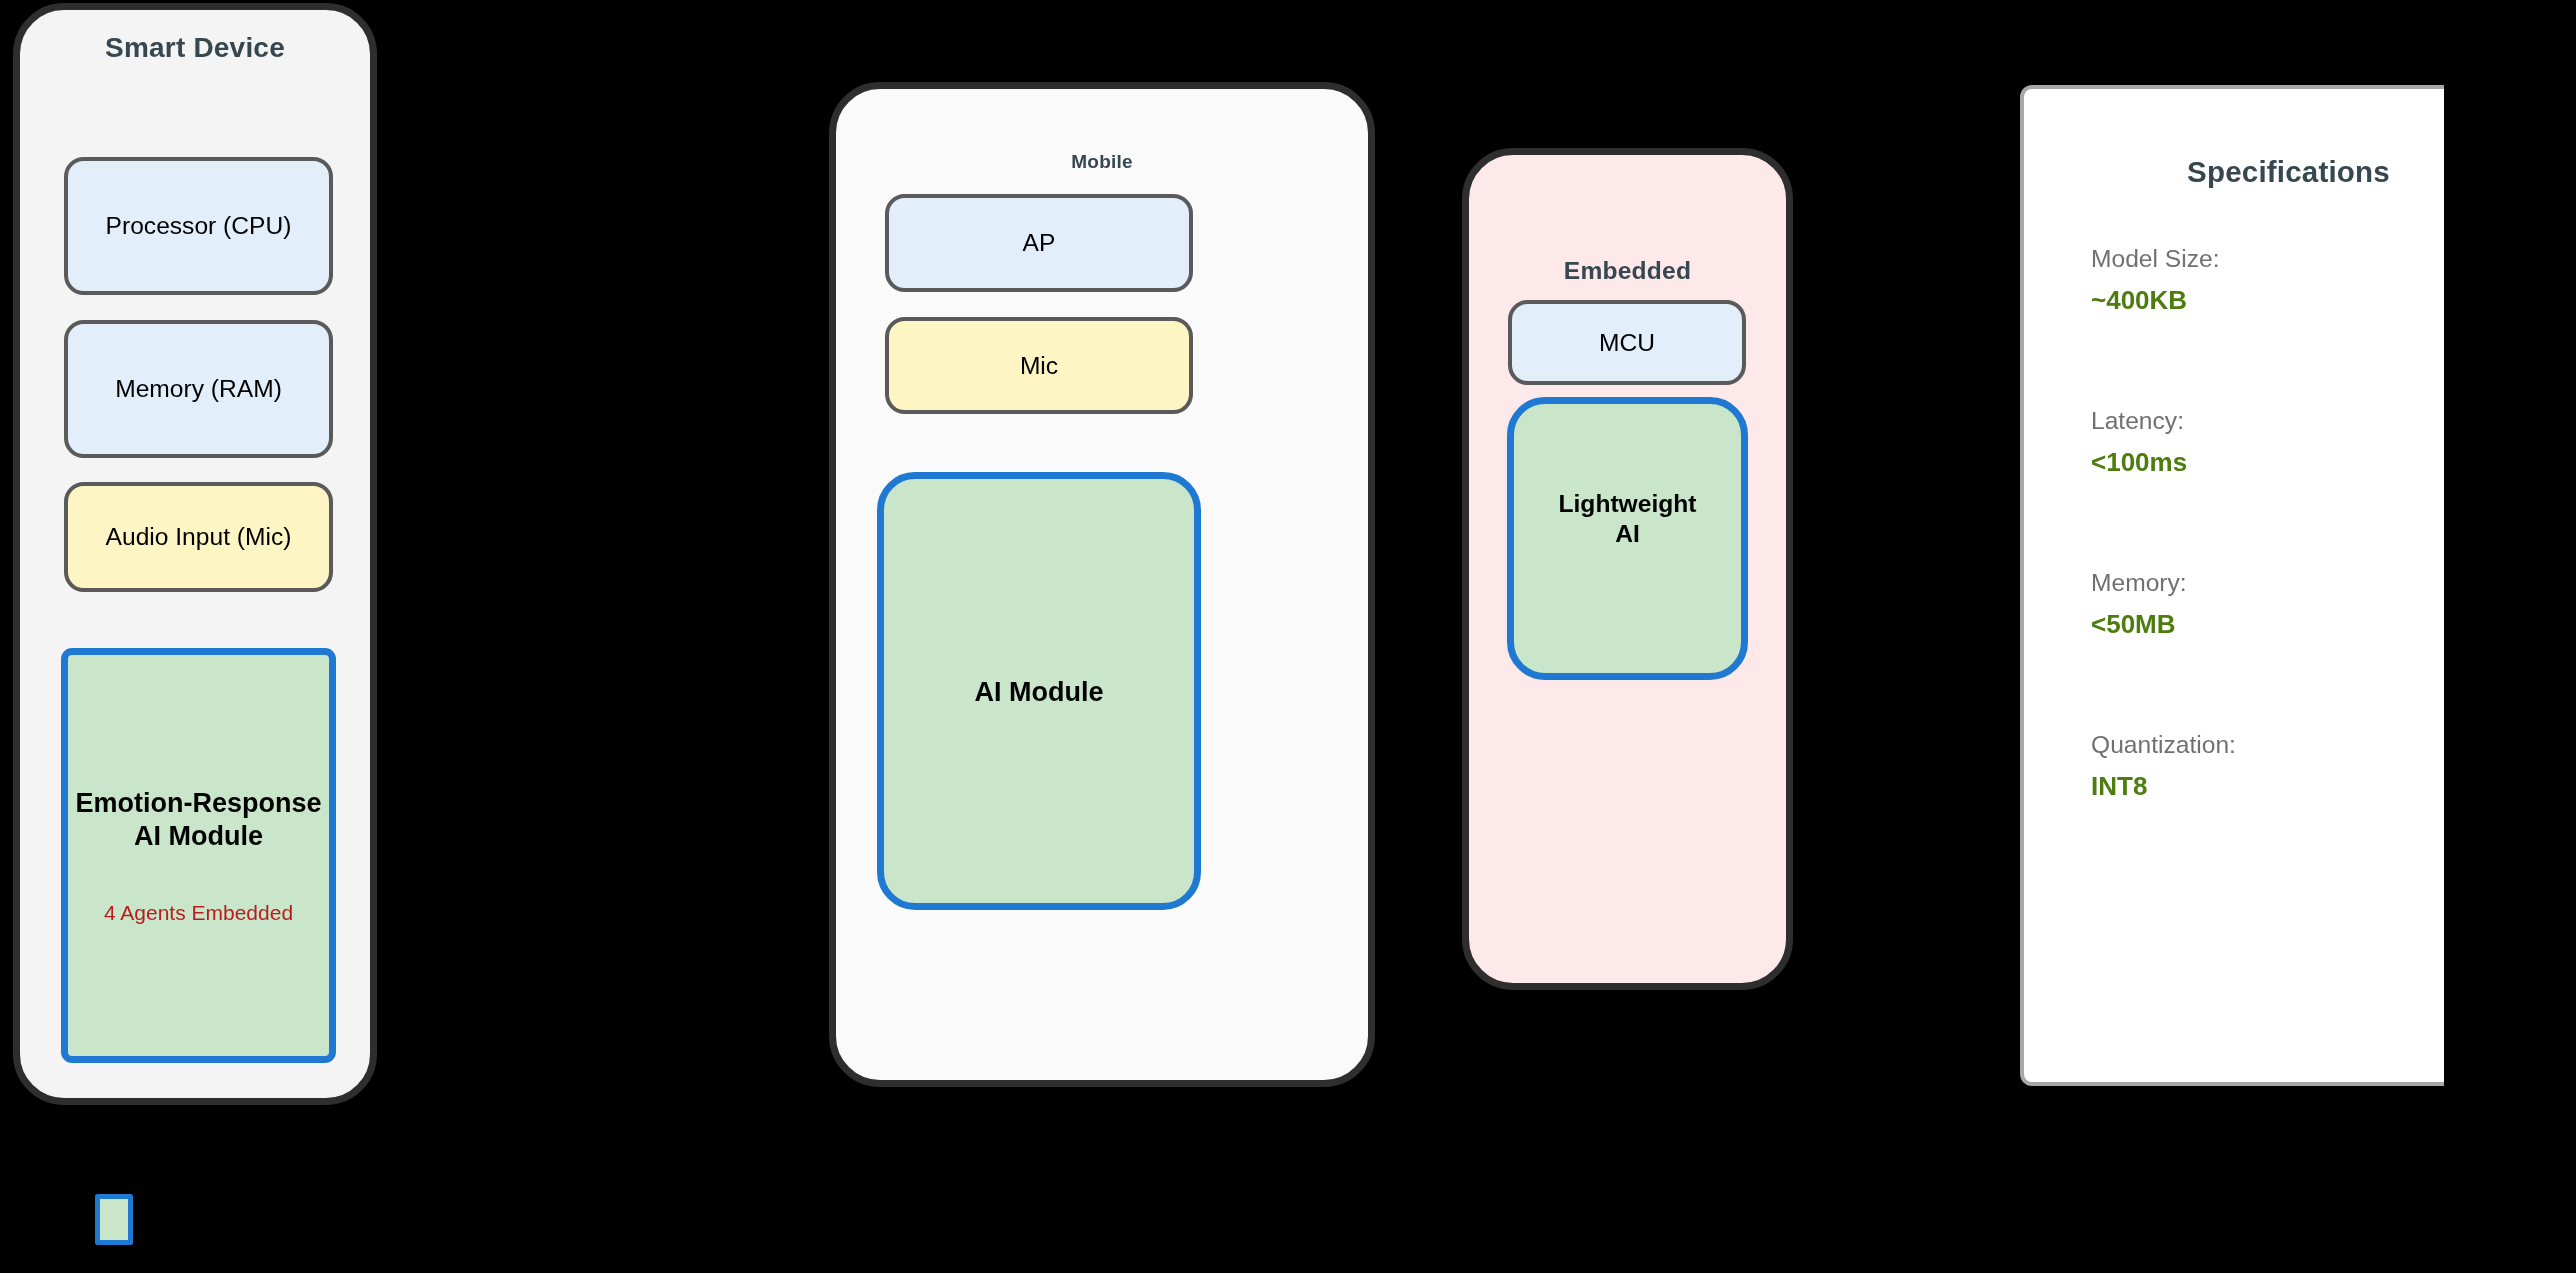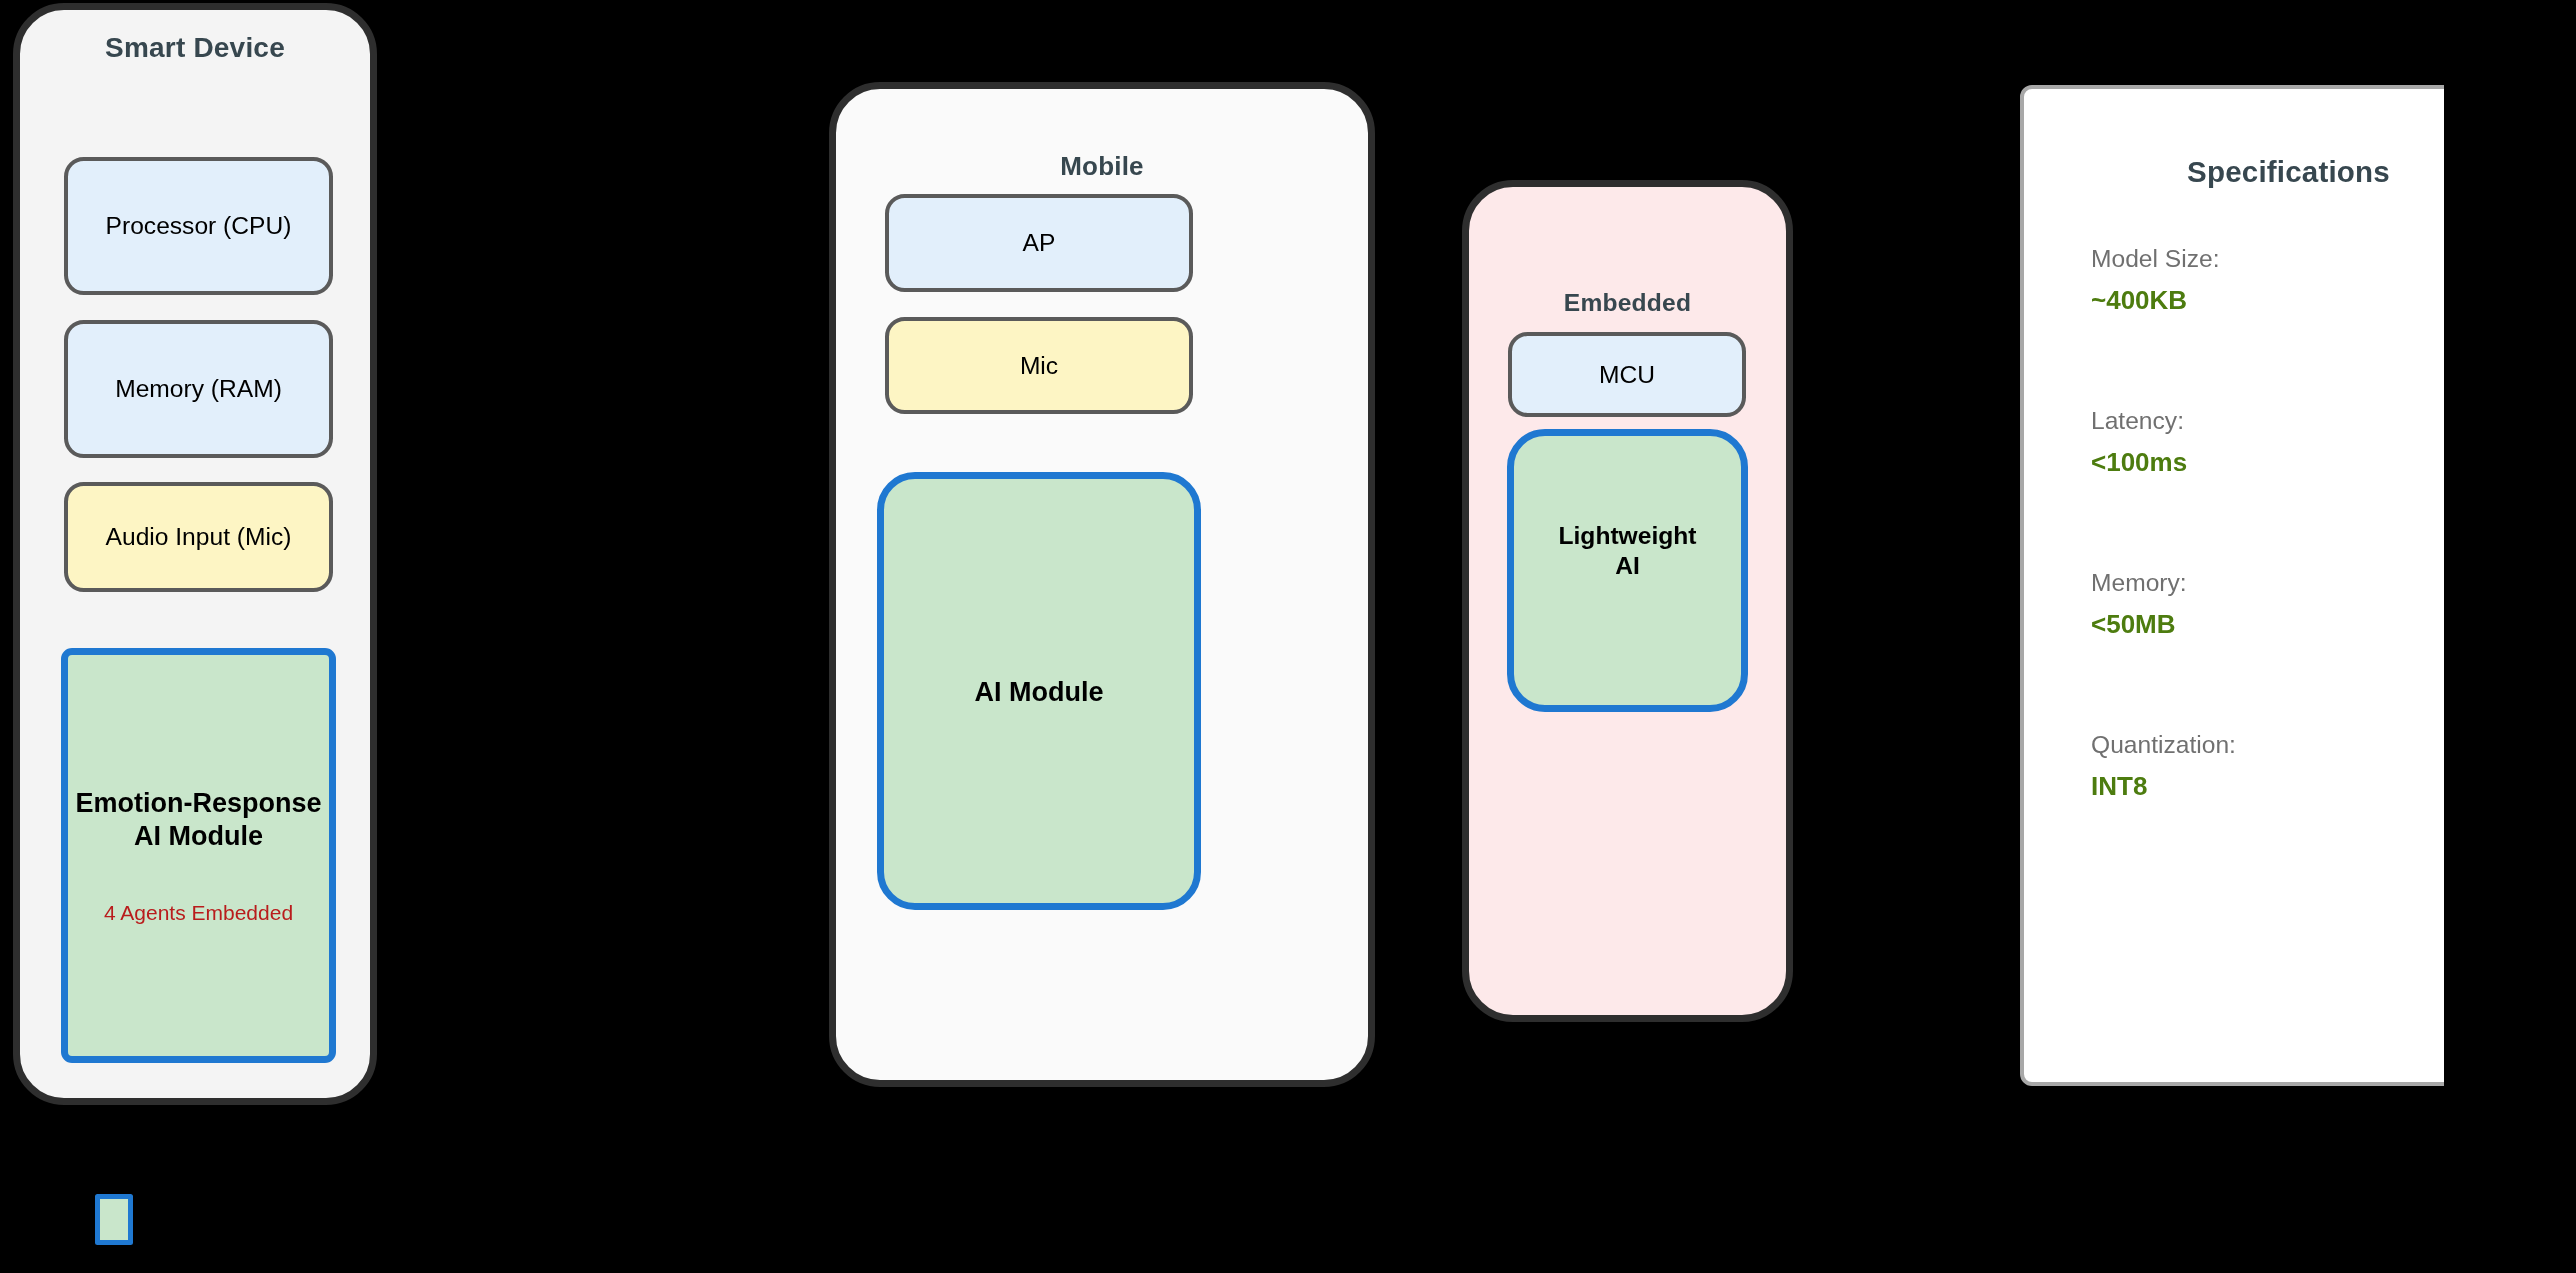--- a/index.html
+++ b/index.html
@@ -41,25 +41,25 @@
   }
   #panel-smart-device > .panel-title { top: 22px; font-size: 28px; }
 
   
   #panel-mobile {
     left: 829px; top: 82px;
     width: 546px;  height: 1005px;
     background: #fafafa;
     border: 7.4px solid #2e2e2e;
   }
-  #panel-mobile > .panel-title { top: 62px; font-size: 26px; }
+  #panel-mobile > .panel-title { top: 62px; font-size: 19px; }
 
   
   #panel-embedded {
-    left: 1462px; top: 180px;
+    left: 1462px; top: 148px;
     width: 331px;  height: 842px;
     background: #fde9ea;
     border: 7.4px solid #2e2e2e;
   }
   #panel-embedded > .panel-title { top: 102px; font-size: 24.6px; }
 
   
   #panel-specs {
     left: 2020px; top: 85px;
     width: 537px;  height: 1001px;

